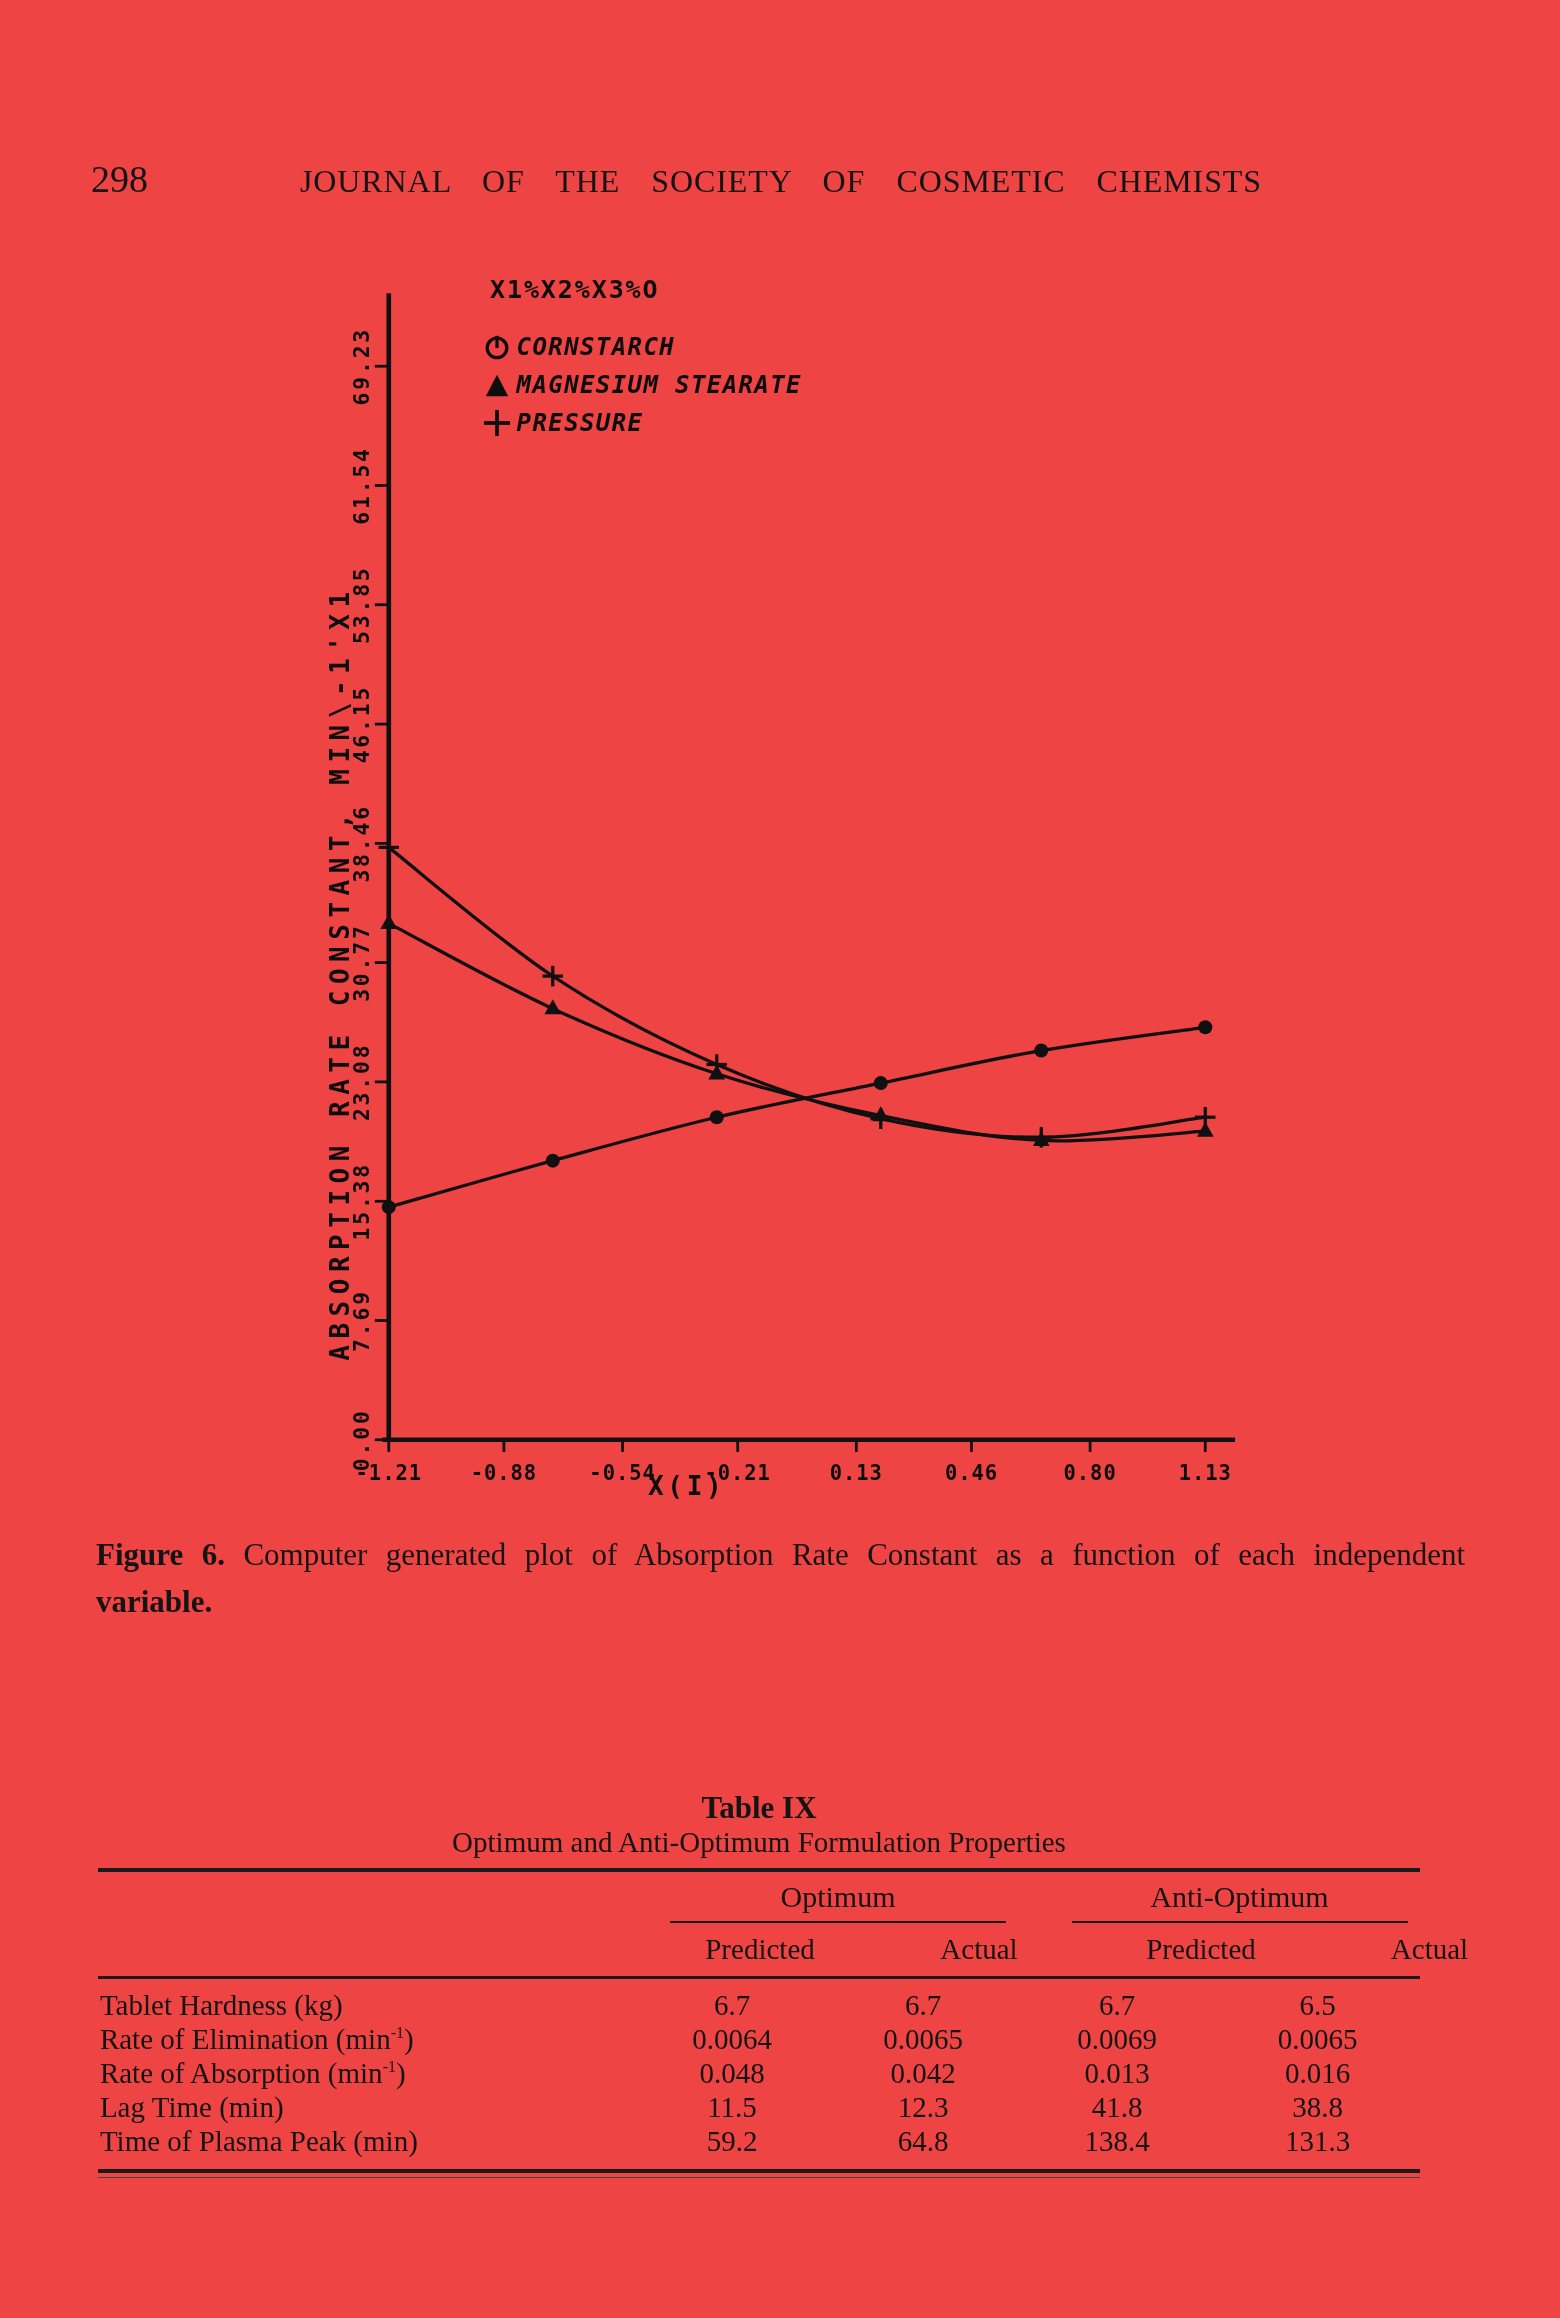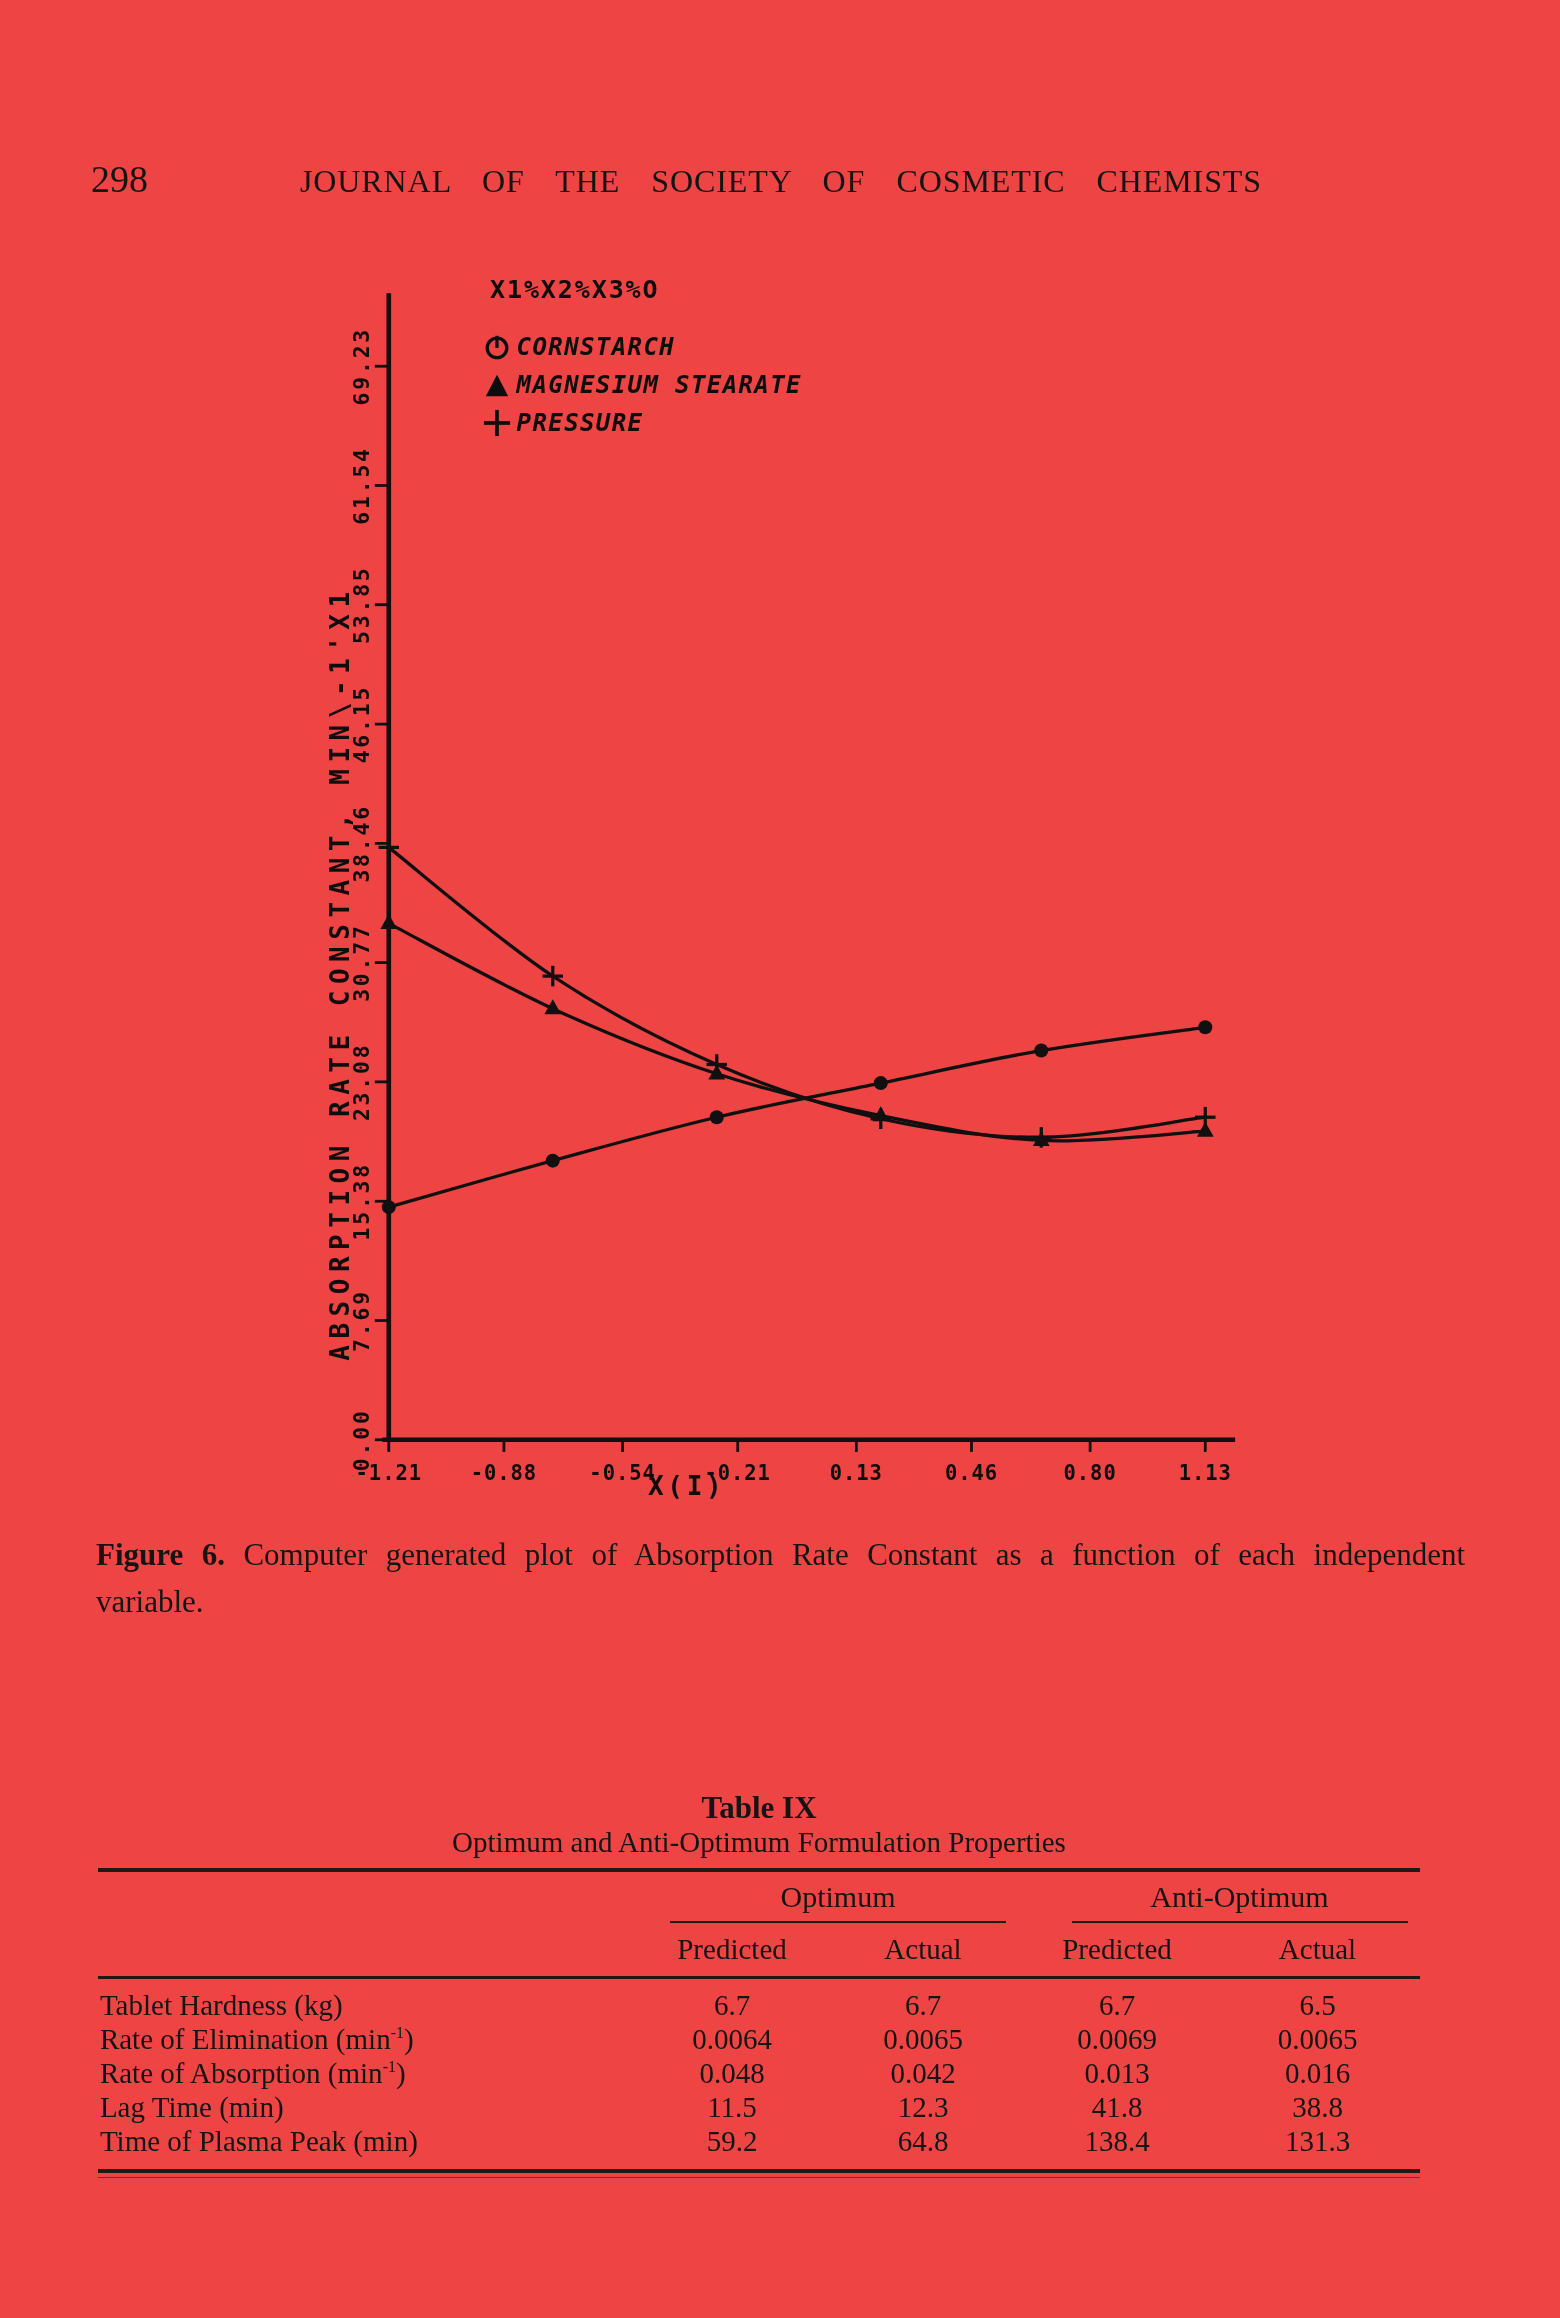--- a/index.html
+++ b/index.html
@@ -23,32 +23,32 @@
           font-family:"DejaVu Sans Mono", monospace;font-weight:bold;}
   .legend-title{margin-left:7px;font-size:25px;letter-spacing:1.9px;line-height:30px;}
   .legend-items{margin-top:23px;font-style:italic;}
   .legend-item{display:flex;align-items:center;height:38px;}
   .legend-item .sym{width:28px;height:30px;flex:0 0 28px;}
   .legend-item .ltext{margin-left:5.6px;font-size:24px;letter-spacing:1.4px;white-space:nowrap;}
   
   .caption{position:absolute;left:96px;top:1531px;width:1369px;font-size:31px;line-height:47px;margin:0;}
   .cap-l1{display:block;text-align:justify;text-align-last:justify;}
   .cap-pre{font-weight:bold;}
-  .cap-l2{display:block;}
+  .cap-l2{display:block;font-weight:bold;}
   
   .tbl{position:absolute;left:98px;top:1790px;width:1322px;padding-right:44px;}
   .tbl-title{text-align:center;font-weight:bold;font-size:31px;line-height:35px;}
   .tbl-sub{text-align:center;font-size:29px;line-height:35px;}
   .rule-top{margin-top:7.5px;border-top:4.7px solid #1a1a1a;}
   .rule-mid{margin-top:11.2px;border-top:3.7px solid #1a1a1a;}
   .grp-row{margin-top:9.3px;display:grid;grid-template-columns:539px 382px 401px;gap:10px;}
   .grp{text-align:center;font-size:30px;line-height:32px;}
   .grp-inner{display:inline-block;width:336px;padding-bottom:8.4px;border-bottom:2.8px solid #1a1a1a;}
   .sub-row,.trow{display:grid;grid-template-columns:539px 190px 192px 196px 205px;}
-  .sub-row{margin-top:11.2px;font-size:29px;line-height:30px;}
+  .sub-row{margin-top:11.2px;font-size:29px;line-height:30px;gap:28px;}
   .trow{font-size:29px;line-height:34px;}
   .rows{margin-top:9.3px;}
   .c-num{text-align:center;}
   .c-label{text-align:left;padding-left:1.9px;}
   .c-label sup{font-size:0.55em;vertical-align:super;line-height:0;}
   .rule-bot{margin-top:11.2px;}
   .rb1{border-top:4.7px solid #1a1a1a;}
   .rb2{margin-top:3.7px;border-top:1.9px solid #444;}
 </style>
 </head>

